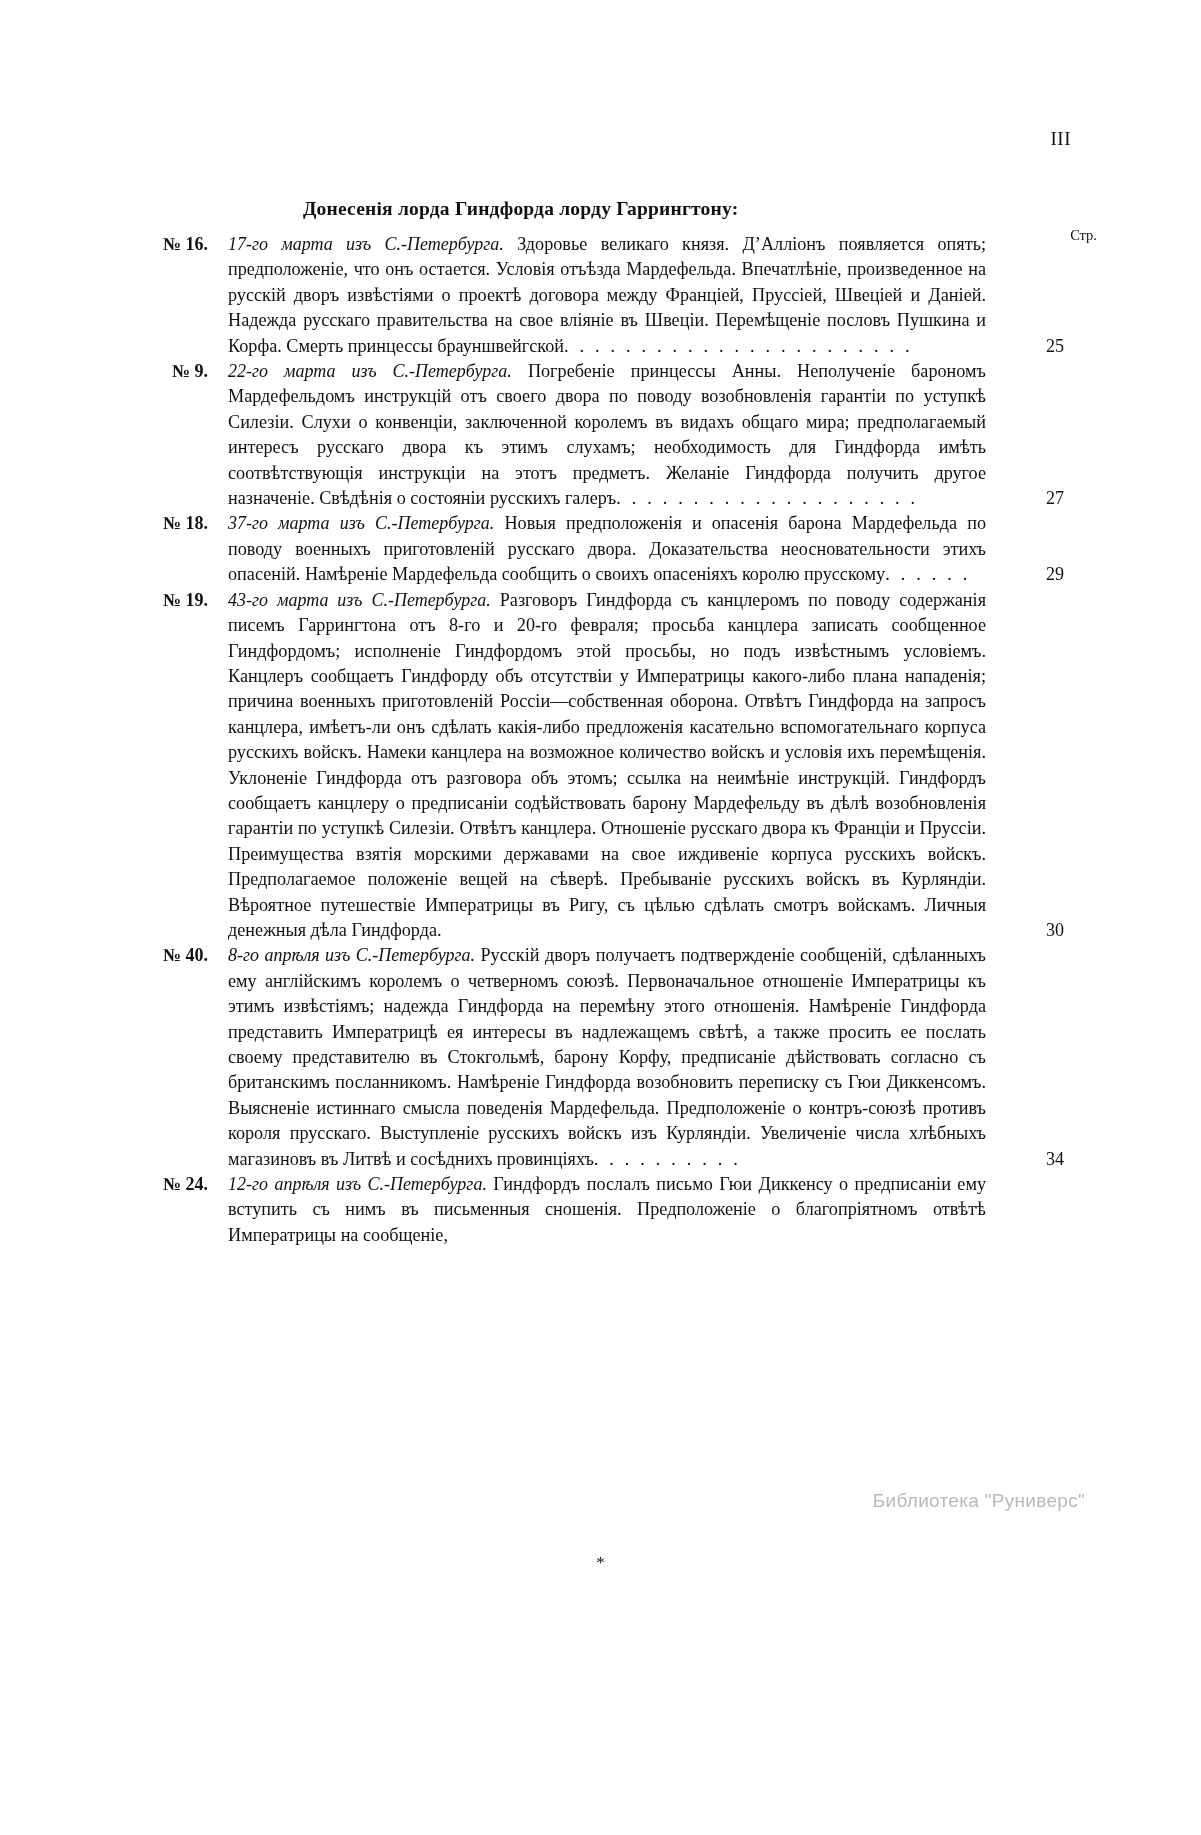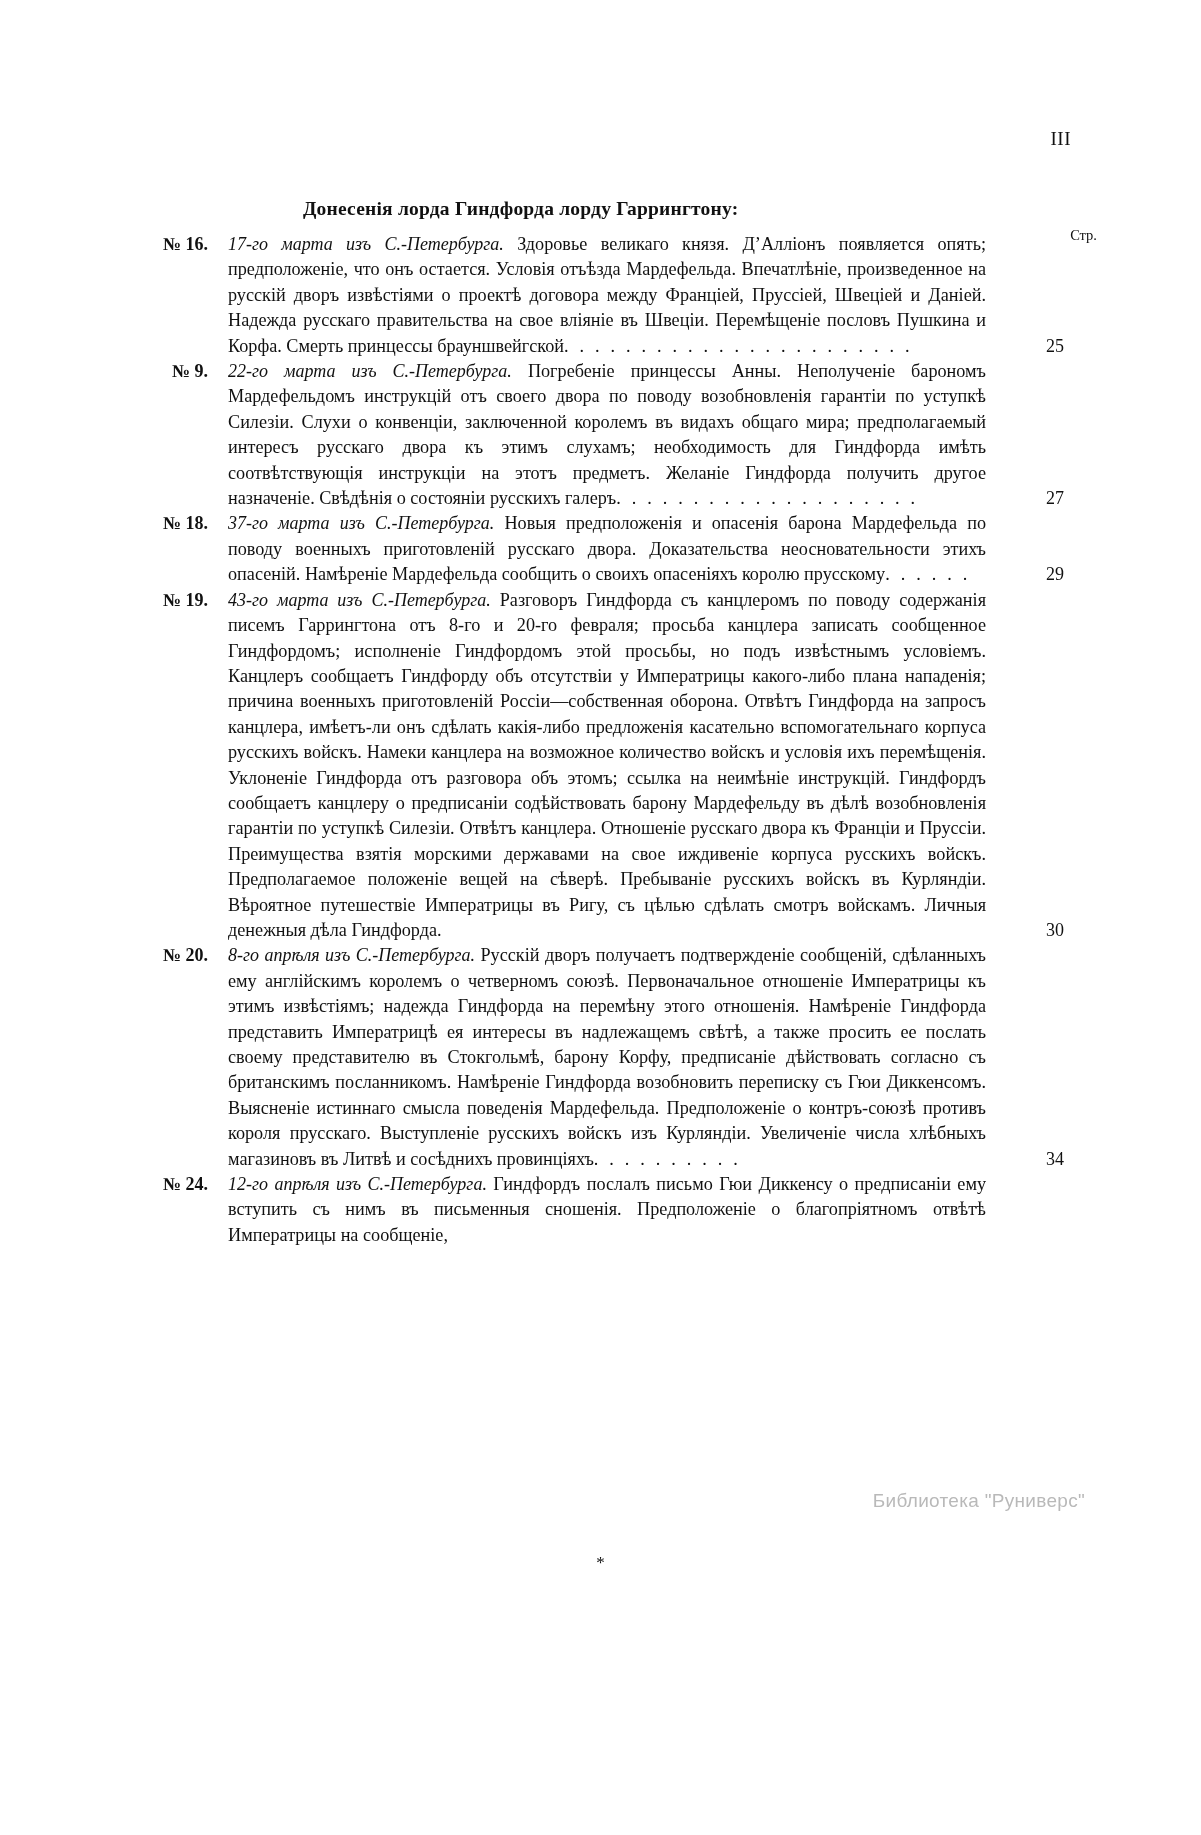--- a/index.html
+++ b/index.html
@@ -147,21 +147,21 @@
     <div class="entry">
       <div class="entry-num">№ 19.</div>
       <div class="entry-body">
         <span class="entry-date">43-го марта изъ С.-Петербурга.</span>
         <span>Разговоръ Гиндфорда съ канцлеромъ по поводу содержанія писемъ Гаррингтона отъ 8-го и 20-го февраля; просьба канцлера записать сообщенное Гиндфордомъ; исполненіе Гиндфордомъ этой просьбы, но подъ извѣстнымъ условіемъ. Канцлеръ сообщаетъ Гиндфорду объ отсутствіи у Императрицы какого-либо плана нападенія; причина военныхъ приготовленій Россіи—собственная оборона. Отвѣтъ Гиндфорда на запросъ канцлера, имѣетъ-ли онъ сдѣлать какія-либо предложенія касательно вспомогательнаго корпуса русскихъ войскъ. Намеки канцлера на возможное количество войскъ и условія ихъ перемѣщенія. Уклоненіе Гиндфорда отъ разговора объ этомъ; ссылка на неимѣніе инструкцій. Гиндфордъ сообщаетъ канцлеру о предписаніи содѣйствовать барону Мардефельду въ дѣлѣ возобновленія гарантіи по уступкѣ Силезіи. Отвѣтъ канцлера. Отношеніе русскаго двора къ Франціи и Пруссіи. Преимущества взятія морскими державами на свое иждивеніе корпуса русскихъ войскъ. Предполагаемое положеніе вещей на сѣверѣ. Пребываніе русскихъ войскъ въ Курляндіи. Вѣроятное путешествіе Императрицы въ Ригу, съ цѣлью сдѣлать смотръ войскамъ. Личныя денежныя дѣла Гиндфорда.</span>
       </div>
       <div class="pg" style="bottom: 0px;">30</div>
     </div>
 
     <div class="entry">
-      <div class="entry-num">№ 20.</div>
+      <div class="entry-num">№ 40.</div>
       <div class="entry-body">
         <span class="entry-date">8-го апрѣля изъ С.-Петербурга.</span>
         <span>Русскій дворъ получаетъ подтвержденіе сообщеній, сдѣланныхъ ему англійскимъ королемъ о четверномъ союзѣ. Первоначальное отношеніе Императрицы къ этимъ извѣстіямъ; надежда Гиндфорда на перемѣну этого отношенія. Намѣреніе Гиндфорда представить Императрицѣ ея интересы въ надлежащемъ свѣтѣ, а также просить ее послать своему представителю въ Стокгольмѣ, барону Корфу, предписаніе дѣйствовать согласно съ британскимъ посланникомъ. Намѣреніе Гиндфорда возобновить переписку съ Гюи Диккенсомъ. Выясненіе истиннаго смысла поведенія Мардефельда. Предположеніе о контръ-союзѣ противъ короля прусскаго. Выступленіе русскихъ войскъ изъ Курляндіи. Увеличеніе числа хлѣбныхъ магазиновъ въ Литвѣ и сосѣднихъ провинціяхъ</span><span class="leader">. . . . . . . . . .</span>
       </div>
       <div class="pg" style="bottom: 0px;">34</div>
     </div>
 
     <div class="entry">
       <div class="entry-num">№ 24.</div>
       <div class="entry-body">

